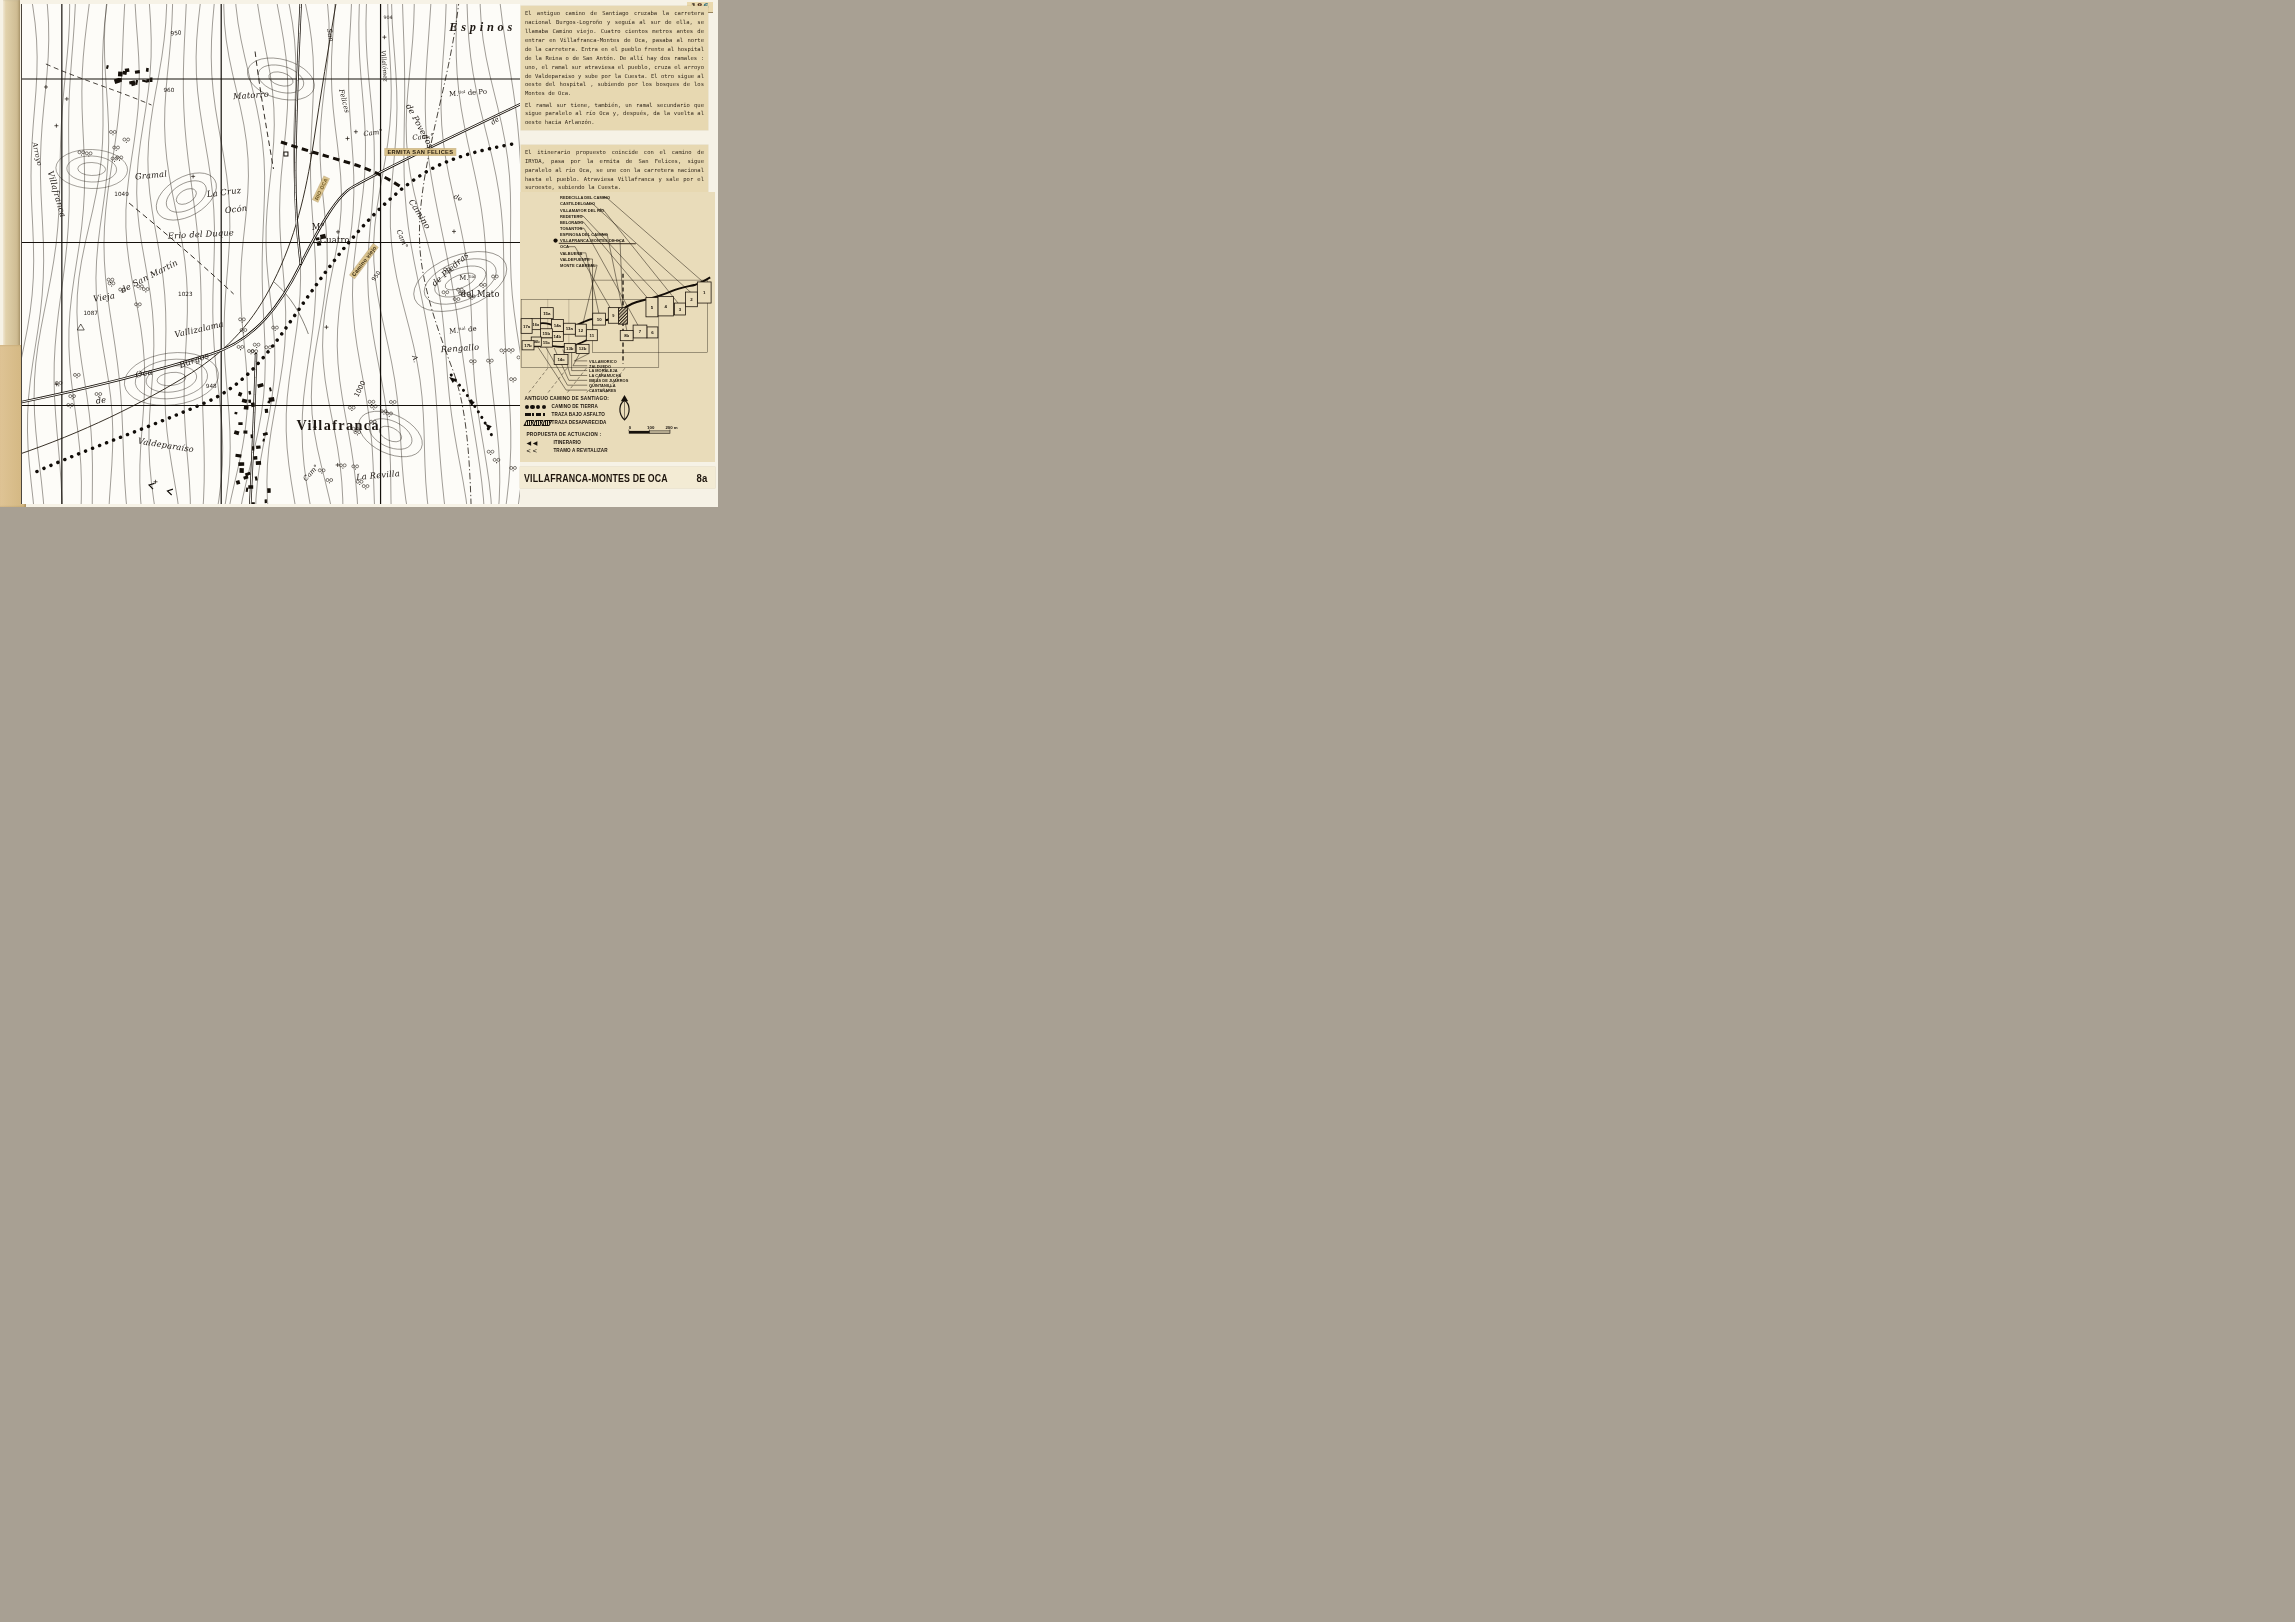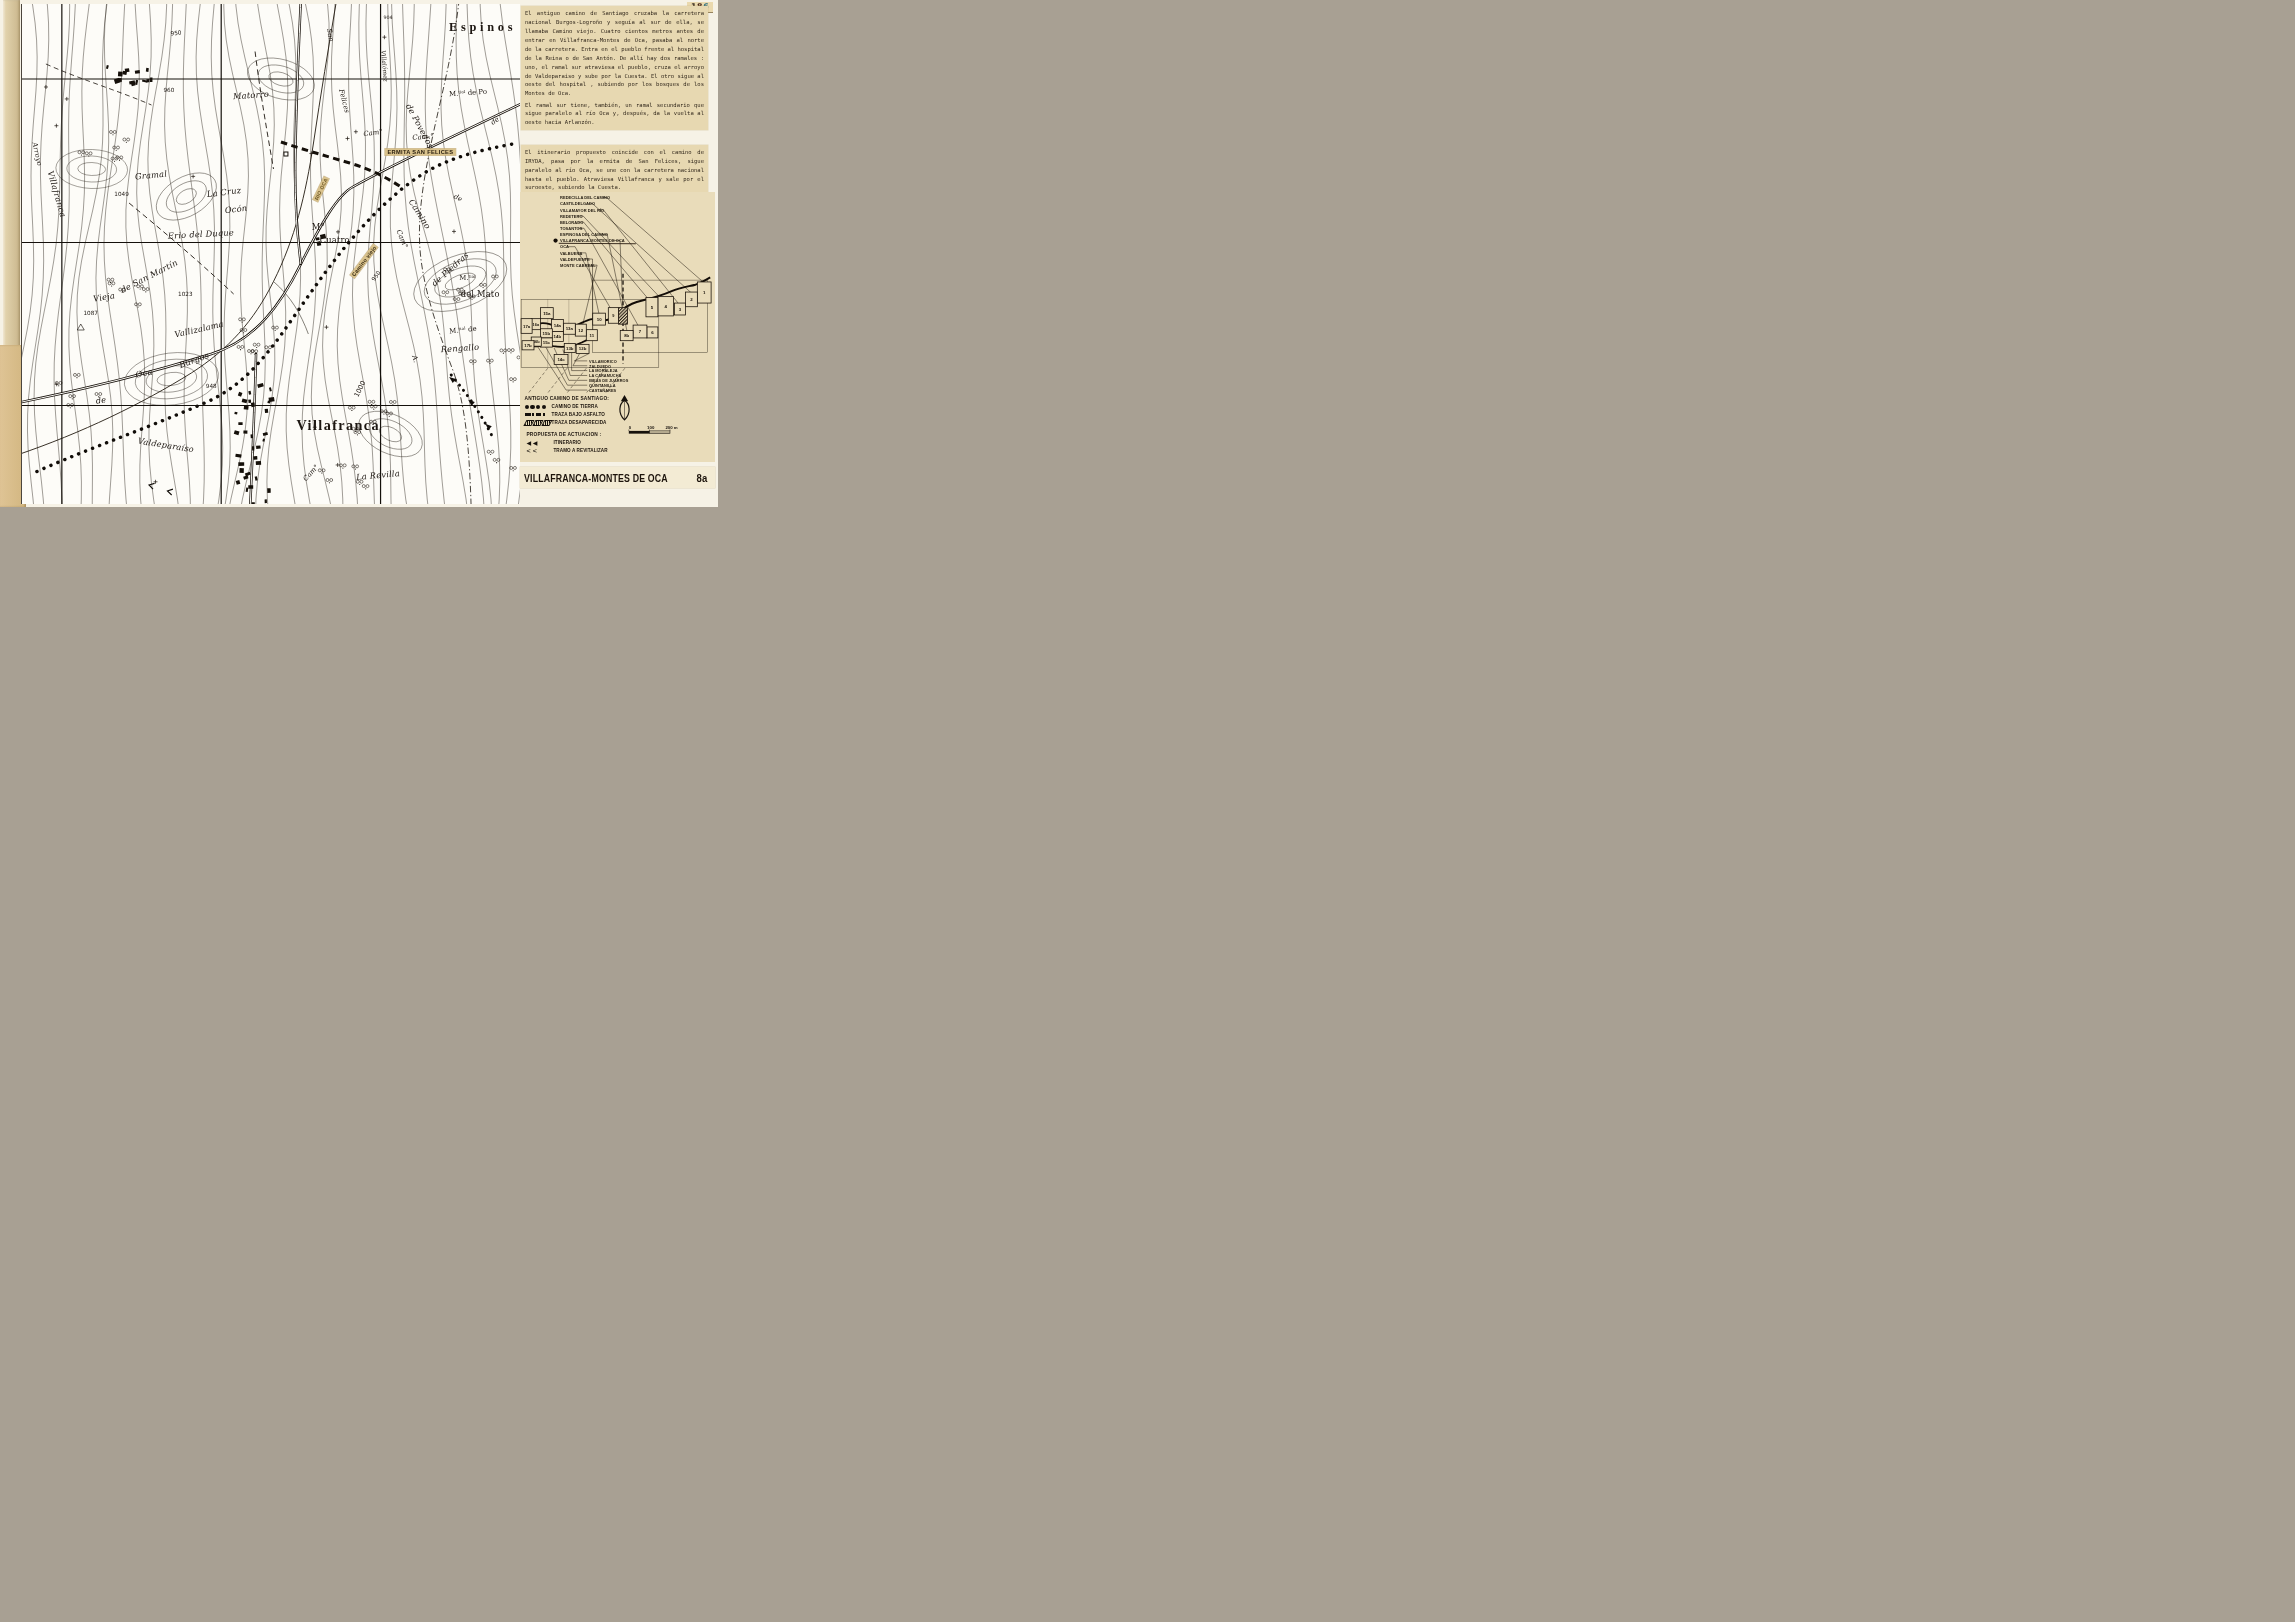--- a/index.html
+++ b/index.html
@@ -443,21 +443,21 @@
           <rect x="598.1946238246746" y="461.85402245633304" width="10.764624522998929" height="8.974965910427272" fill="#15100a" transform="rotate(-12.625183342024684 598.1946238246746 461.85402245633304)"></rect>
           <rect x="526" y="296" width="8" height="8" fill="none" stroke="#15100a" stroke-width="2"></rect>
           <path d="M118 640 l7 12 l-14 0 z" fill="none" stroke="#15100a" stroke-width="1.3"></path>
         </g>
     </svg>
     <div id="map-labels">
         <span class="ml num" style="left: 31%; top: 5.8%; transform: translate(-50%, -50%) rotate(-6deg);">950</span>
         <span class="ml num" style="left: 29.5%; top: 17.2%; transform: translate(-50%, -50%) rotate(0deg);">960</span>
         <span class="ml sit lg" style="left: 46%; top: 18.2%; transform: translate(-50%, -50%) rotate(-4deg);">Matorro</span>
         <span class="ml num sm" style="left: 73.5%; top: 2.6%; transform: translate(-50%, -50%) rotate(0deg);">904</span>
-        <span class="ml ml spx" style="left: 92.5%; top: 4.6%; transform: translate(-50%, -50%) rotate(0deg);">Espinos</span>
+        <span class="ml ml spx" style="left: 92.5%; top: 4.6%; transform: translate(-50%, -50%) rotate(0deg); font-style: italic;">Espinos</span>
         <span class="ml sit md" style="left: 61.8%; top: 6.2%; transform: translate(-50%, -50%) rotate(80deg);">San</span>
         <span class="ml sit md" style="left: 64.6%; top: 19.5%; transform: translate(-50%, -50%) rotate(76deg);">Felices</span>
         <span class="ml sit" style="left: 72.8%; top: 12.5%; transform: translate(-50%, -50%) rotate(85deg);">Villalómez</span>
         <span class="ml sit lg" style="left: 80%; top: 24.5%; transform: translate(-50%, -50%) rotate(62deg);">de Povedos</span>
         <span class="ml ser md" style="left: 89.5%; top: 17.8%; transform: translate(-50%, -50%) rotate(-4deg);">M.ᵗⁱᵃˡ de Po</span>
         <span class="ml sit md" style="left: 95%; top: 23.5%; transform: translate(-50%, -50%) rotate(-35deg);">de</span>
         <span class="ml sit md" style="left: 70.5%; top: 25.8%; transform: translate(-50%, -50%) rotate(-8deg);">Cam°</span>
         <span class="ml sit md" style="left: 80.5%; top: 26.6%; transform: translate(-50%, -50%) rotate(-4deg);">Cam.°</span>
         <span class="ml chip ermita" style="left: 80%; top: 29.6%; transform: translate(-50%, -50%) rotate(0deg);">ERMITA SAN FELICES</span>
         <span class="ml sit lg" style="left: 26%; top: 34.3%; transform: translate(-50%, -50%) rotate(-5deg);">Gramal</span>

